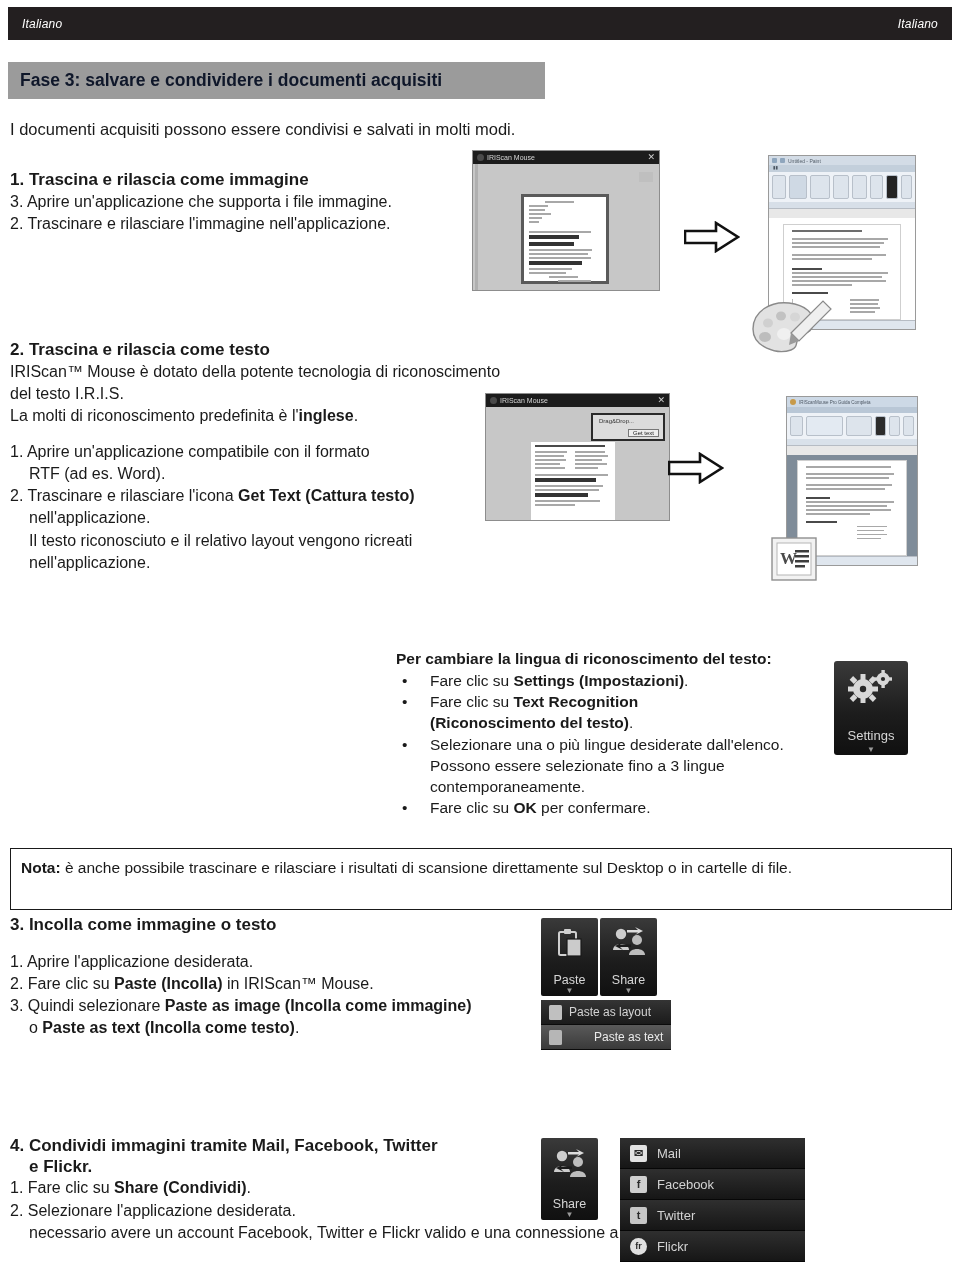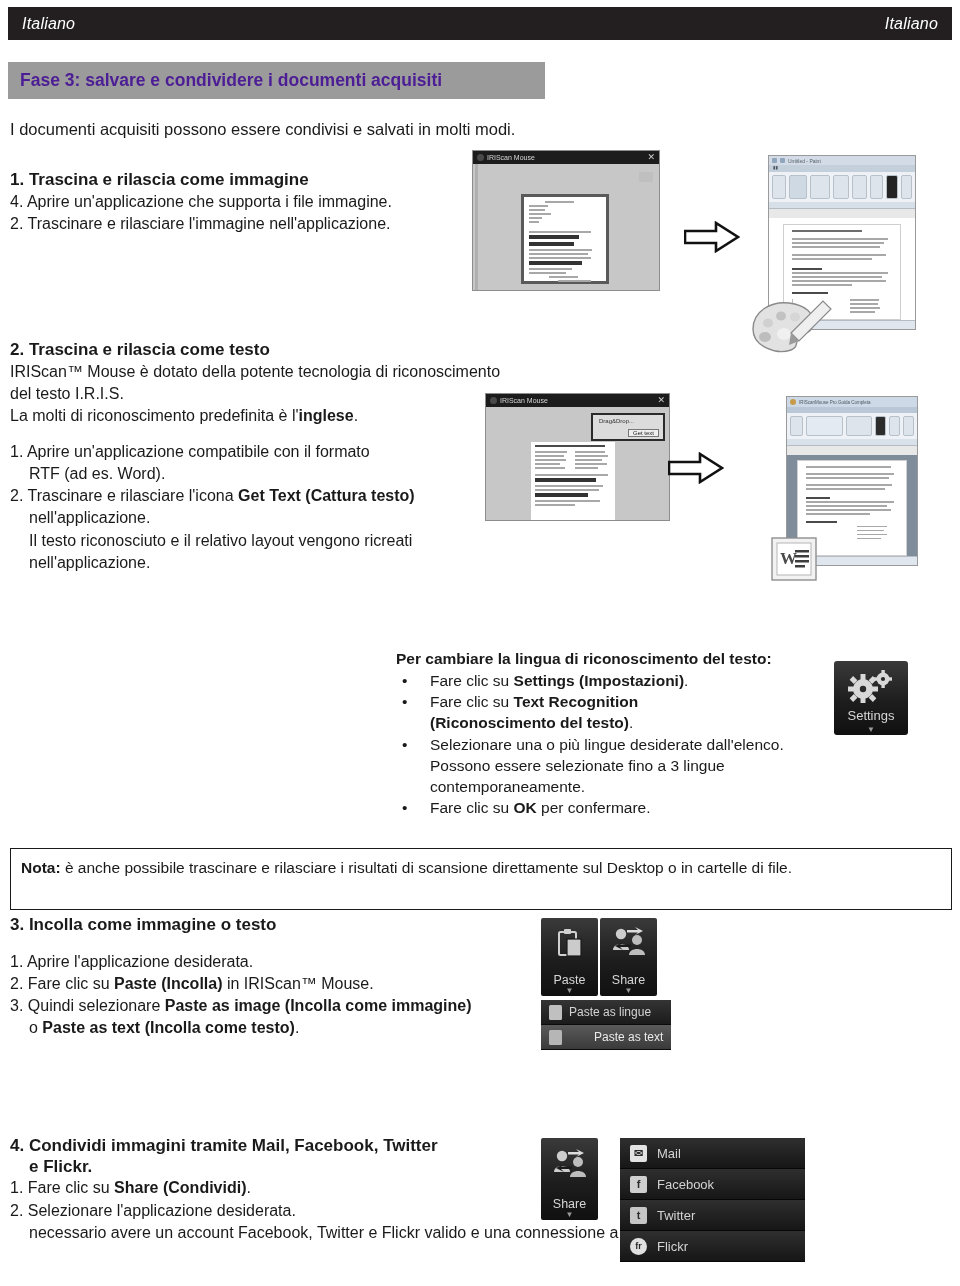--- a/index.html
+++ b/index.html
@@ -13,30 +13,30 @@
   .page { position: relative; width: 960px; height: 1286px; }
 
   
   .header-bar {
     position: absolute; left: 8px; top: 7px; width: 944px; height: 33px;
     background: #231f20; color: #ffffff;
     display: flex; align-items: center; justify-content: space-between;
     padding: 0 14px;
   }
   .header-bar span {
-    font-style: italic; font-size: 16px; font-weight: 400; letter-spacing: .2px;
+    font-style: italic; font-size: 12px; font-weight: 400; letter-spacing: .2px;
   }
 
   
   .title-chip {
     position: absolute; left: 8px; top: 62px; width: 537px; height: 37px;
     background: #9b9b9b;
     display: flex; align-items: center; padding-left: 12px;
   }
-  .title-chip span { font-size: 17.5px; font-weight: bold; color: #4c1d95; }
+  .title-chip span { font-size: 17.5px; font-weight: bold; color: #0f172a; }
 
   
   .intro {
     position: absolute; left: 10px; top: 118px; width: 620px;
     font-size: 16.5px; line-height: 1.35;
   }
   .sec-head { font-size: 17px; font-weight: bold; }
   .body-line { font-size: 16px; line-height: 1.38; }
 
   .block1 { position: absolute; left: 10px; top: 170px; width: 470px; }
@@ -97,21 +97,21 @@
   
   .tile {
     background: linear-gradient(180deg,#3a3a3a 0%,#1d1d1d 55%,#101010 100%);
     color: #cfcfcf; position: relative;
     display: flex; flex-direction: column; align-items: center; justify-content: flex-end;
   }
   .tile .lbl { font-size: 12.5px; color: #d6d6d6; padding-bottom: 1px; }
   .tile .caret { font-size: 8px; color: #9a9a9a; line-height: 6px; padding-bottom: 2px; }
 
   .settings-tile {
-    position: absolute; left: 834px; top: 661px; width: 74px; height: 74px;
+    position: absolute; left: 834px; top: 661px; width: 74px; height: 94px;
     border-radius: 3px;
   }
   .settings-tile .lbl { font-size: 13px; padding-bottom: 4px; }
 
   
   .gear { position: absolute; }
 
   
   .bullets { position: absolute; left: 396px; top: 650px; width: 450px; }
   .bullets .b-head { font-size: 15.5px; font-weight: bold; margin-bottom: 2px; }
@@ -173,21 +173,21 @@
   </div>
 
   <div class="title-chip">
     <span>Fase 3: salvare e condividere i documenti acquisiti</span>
   </div>
 
   <div class="intro">I documenti acquisiti possono essere condivisi e salvati in molti modi.</div>
 
   <div class="block1">
     <div class="sec-head">1. Trascina e rilascia come immagine</div>
-    <div class="body-line">4. Aprire un'applicazione che supporta i file immagine.</div>
+    <div class="body-line">3. Aprire un'applicazione che supporta i file immagine.</div>
     <div class="body-line">2. Trascinare e rilasciare l'immagine nell'applicazione.</div>
   </div>
 
   <div class="win" style="left:472px; top:150px; width:188px; height:141px;">
     <div class="win-title">
       <span class="t">
         <i class="dot-back"></i>
         <span>IRIScan Mouse</span>
       </span>
       <span class="x-btn">✕</span>
@@ -519,21 +519,21 @@
           <path d="M15,3 L26,3 L23,0 L31,4 L23,8 L26,5.5 L15,5.5 Z" fill="#dcdcdc"></path>
           <path d="M19,20 L8,20 L11,23 L3,19 L11,15 L8,17.5 L19,17.5 Z" fill="#1b1b1b"></path>
         </svg>
         <div class="lbl">Share</div>
         <div class="caret">▼</div>
       </div>
     </div>
     <div class="ps-menu">
       <div class="ps-item">
         <span style="width:13px;height:15px;background:#c0c0c0;border-radius:1.5px;display:inline-block;"></span>
-        <span>Paste as lingue</span>
+        <span>Paste as layout</span>
       </div>
       <div class="ps-item alt">
         <span style="width:13px;height:15px;background:#b6b6b6;border-radius:1.5px;display:inline-block;"></span>
         <span>Paste as text</span>
       </div>
     </div>
   </div>
 
   <div class="block4">
     <div class="sec-head">4. Condividi immagini tramite Mail, Facebook, Twitter</div>

